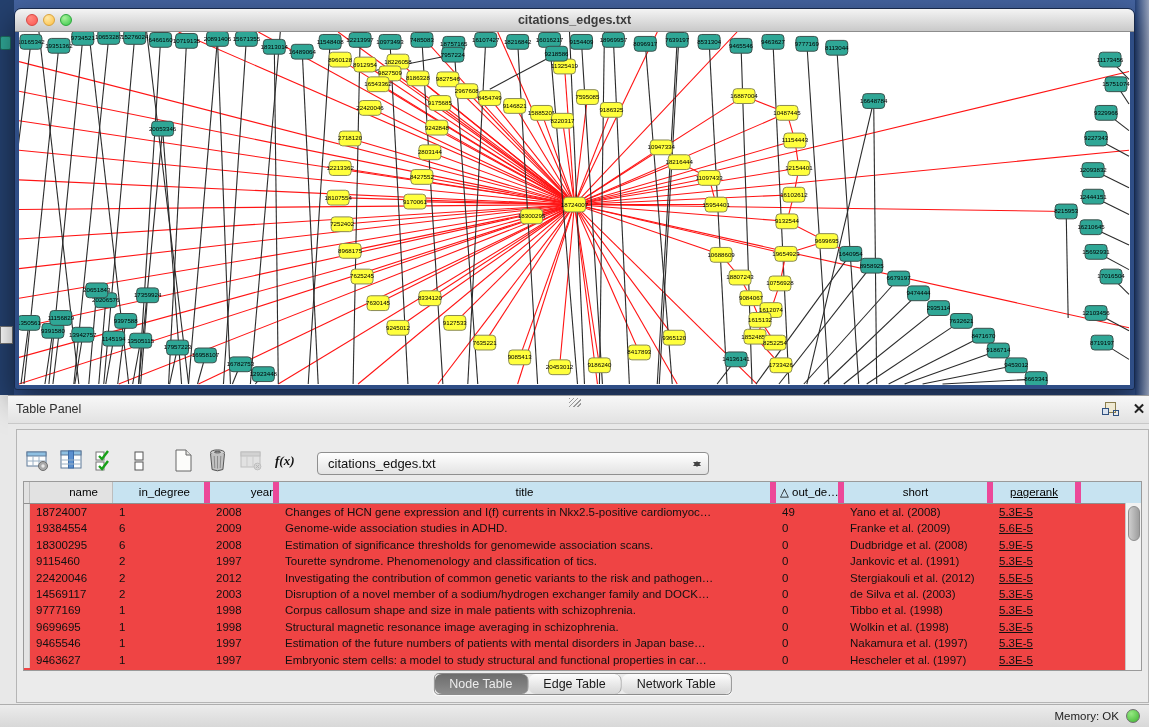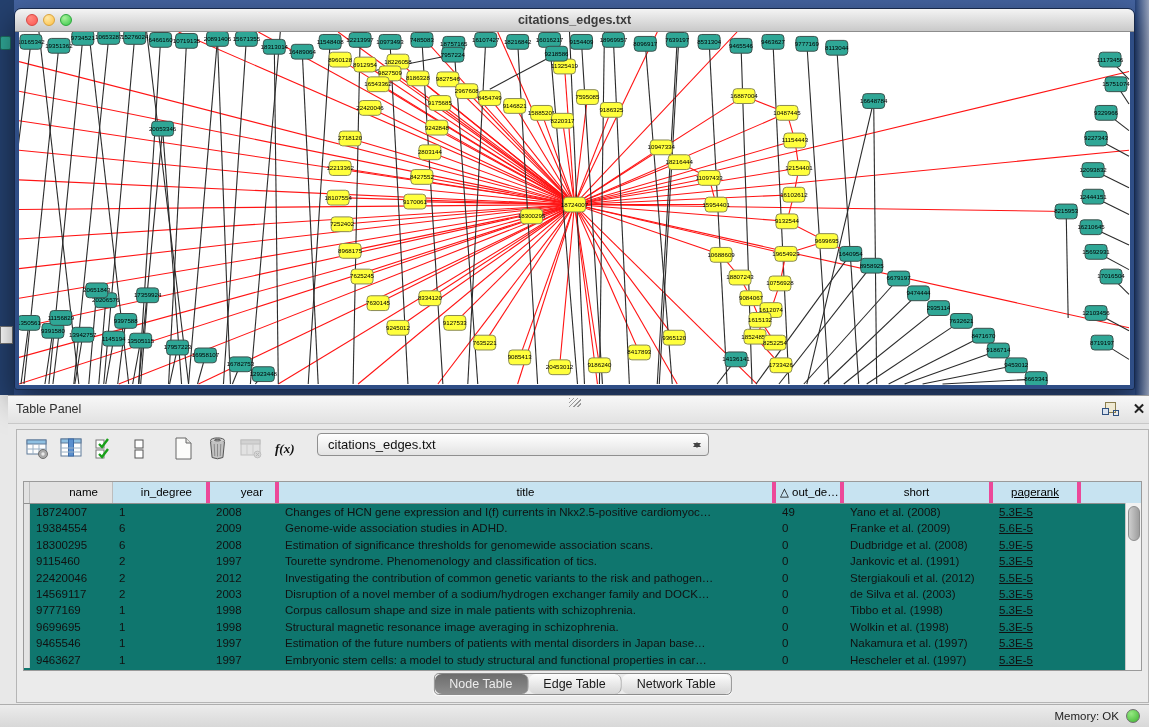--- a/index.html
+++ b/index.html
@@ -40,45 +40,45 @@
   .float-ico{right:36px;}
   .float-ico .sq1{position:absolute;left:4px;top:2px;width:9px;height:9px;border:1px solid #8a7d4e;background:#efe9d2;}
   .float-ico .sq2{position:absolute;left:1px;top:8px;width:5px;height:5px;border:1px solid #30517f;background:#d9e2ef;}
   .float-ico .sq3{position:absolute;left:12px;top:10px;width:4px;height:4px;border:1px solid #30517f;}
   .close-ico{right:8px;font-size:15px;font-weight:bold;color:#222;line-height:18px;}
 
   .panel-body{position:absolute;left:8px;right:8px;top:34px;bottom:24px;
               background:#ebebeb;border:1px solid #b5b5b5;}
 
   
-  .toolbar{position:absolute;left:4px;right:4px;top:3px;height:42px;display:flex;align-items:flex-start;}
+  .toolbar{position:absolute;left:4px;right:4px;top:3px;height:42px;display:flex;align-items:flex-end;}
   .tb-btn{width:30px;height:30px;margin:0 2px;border:none;background:transparent;padding:2px;}
   .tb-btn svg{width:25px;height:25px;display:block;}
   .tb-gap{width:10px;}
   .dropdown{position:relative;width:392px;height:23px;margin-left:14px;border:1px solid #8f8f8f;border-radius:4px;
             background:linear-gradient(#ffffff,#e3e3e3);box-sizing:border-box;}
   .dropdown .val{position:absolute;left:10px;top:0;line-height:21px;font-size:13px;color:#111;}
   .dd-arrows{position:absolute;right:7px;top:3px;width:9px;height:16px;}
   .dd-arrows:before{content:"";position:absolute;left:1px;top:1px;border:4px solid transparent;border-bottom:5px solid #444;}
   .dd-arrows:after{content:"";position:absolute;left:1px;bottom:1px;border:4px solid transparent;border-top:5px solid #444;}
 
   
-  .tbl{position:absolute;left:6px;right:6px;top:51px;bottom:31px;background:#0f766e;
+  .tbl{position:absolute;left:6px;right:6px;top:51px;bottom:31px;background:#ef4444;
        border:1px solid #9a9a9a;overflow:hidden;}
   .thead{display:flex;height:21px;border-bottom:1px solid #8f8f8f;font-size:11.5px;color:#000;}
-  .th{box-sizing:border-box;border-right:4px solid #ec4899;background:#c7e3f1;
+  .th{box-sizing:border-box;border-right:6px solid #ec4899;background:#c7e3f1;
       line-height:20px;overflow:hidden;white-space:nowrap;}
   .trow{display:flex;height:16.4px;font-size:11.5px;color:#111;}
   .td{box-sizing:border-box;line-height:16px;overflow:hidden;white-space:nowrap;padding-left:6px;}
   .w-gut{width:6px;}  .w0{width:83px;} .w1{width:97px;} .w2{width:69px;} .w3{width:497px;}
   .w4{width:68px;} .w5{width:149px;} .w6{width:88px;text-decoration:underline;} .w7{flex:1;}
   .th.w-gut{background:#e2e2e2;border-right:1px solid #bdbdbd;}
   .th.w0{background:#e2e2e2;text-align:right;padding-right:14px;border-right:1px solid #bdbdbd;}
   .th.w1{text-align:right;padding-right:14px;}
-  .th.w2{text-align:right;padding-right:12px;}
+  .th.w2{text-align:right;}
   .th.w3,.th.w5,.th.w6{text-align:center;}
   .th.w4{text-align:left;padding-left:4px;}
   .th.w7{border-right:none;}
   .td.w-gut{background:#e4e4e4;border-right:1px solid #cfcfcf;padding:0;}
   .vsb{position:absolute;right:0;top:21px;bottom:0;width:15px;background:#f2f2f2;border-left:1px solid #c8c8c8;}
   .vsb .thumb{position:absolute;left:2px;top:3px;width:10px;height:33px;border-radius:6px;
               background:linear-gradient(90deg,#cdcdcd,#9e9e9e);border:1px solid #8e8e8e;}
 
   
   .tabs{position:absolute;left:50%;bottom:7px;transform:translateX(-50%);display:flex;

